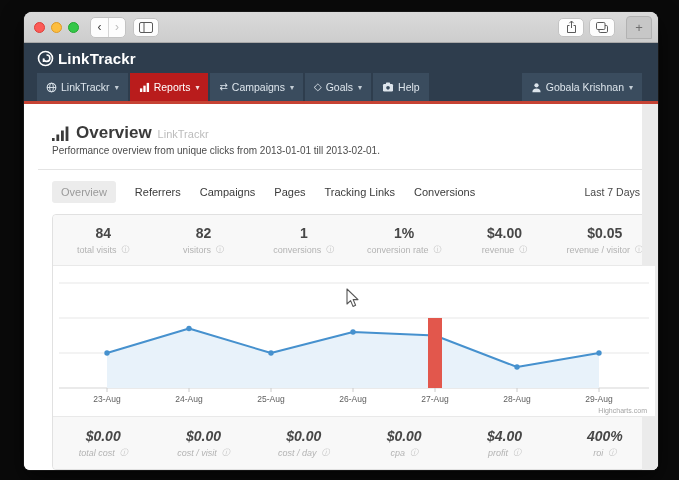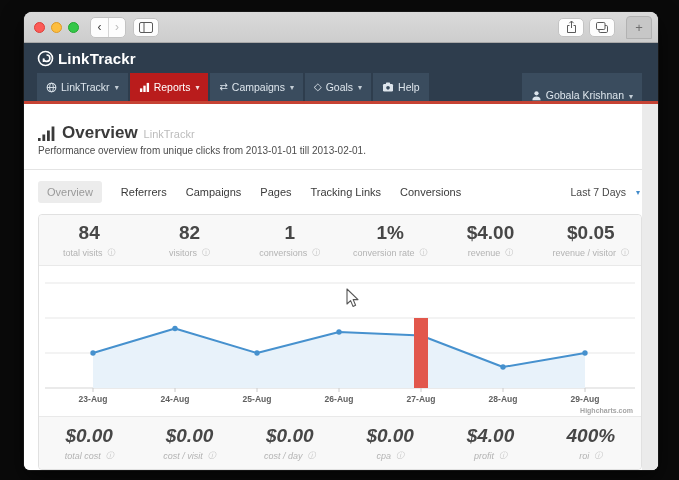--- a/index.html
+++ b/index.html
@@ -54,45 +54,45 @@
     height:28px;background:#2e3d4d;border-bottom:3px solid #c64334;
     display:flex;align-items:stretch;padding-left:13px;gap:2px;
   }
   .mitem{
     display:flex;align-items:center;gap:4px;background:#3a4c5e;color:#dde5ec;
     font-size:10.5px;padding:0 9px;cursor:default;white-space:nowrap;
   }
   .mitem .caret{font-size:8px;margin-left:1px;opacity:.85;}
   .mitem.active{background:#b91c1c;color:#fff;}
   .mitem-glyph{font-size:10px;line-height:10px;}
-  .m-user{margin-left:auto;margin-right:16px;align-items:flex-end;}
-  
-  .content{position:relative;height:367px;background:#fff;}
+  .m-user{margin-left:auto;margin-right:16px;}
+  
+  .content{position:relative;height:367px;background:#fff;padding-left:14px;}
   .scroll-strip{position:absolute;right:0;top:0;bottom:0;width:16px;background:#ebebeb;}
   .head{padding:21px 0 0 14px;}
   .head-row{display:flex;align-items:flex-end;gap:6px;}
   .page-title{font-size:17px;color:#3a3a3a;font-weight:600;line-height:16px;}
   .page-suffix{font-size:11px;color:#bcbcbc;padding-bottom:1px;}
   .subtitle{font-size:10px;color:#4c4c4c;margin-top:4px;}
   .divider{border-top:1px solid #e4e4e4;margin-top:13px;}
   .tabsrow{display:flex;align-items:center;gap:19px;margin:11px 18px 0 14px;width:602px;box-sizing:border-box;}
   .tab{font-size:11px;color:#3a3a3a;cursor:default;white-space:nowrap;}
   .tab.active{background:#ececec;color:#9a9a9a;border-radius:3px;padding:5px 9px;}
   .period{margin-left:auto;font-size:10.5px;color:#474747;display:flex;align-items:center;gap:10px;}
   .period .caret{color:#428bca;font-size:8px;}
   
   .panel{margin:11px 0 0 14px;width:602px;border:1px solid #e1e1e1;border-radius:4px;box-sizing:content-box;background:#fff;}
   .statsrow{display:flex;background:#f8f8f8;height:50px;}
   .statsrow.top{border-bottom:1px solid #e9e9e9;border-radius:4px 4px 0 0;}
   .statsrow.bottom{border-top:1px solid #e9e9e9;border-radius:0 0 4px 4px;height:52px;font-style:italic;}
   .stat{flex:1;display:flex;flex-direction:column;align-items:center;justify-content:center;}
-  .stat-value{font-size:19px;color:#474747;font-weight:700;}
+  .stat-value{font-size:14px;color:#474747;font-weight:700;}
   .stat-label{font-size:9px;color:#b3b3b3;margin-top:3px;display:flex;gap:5px;align-items:center;}
   .stat-label .info{font-size:8px;color:#c2c2c2;}
-  .chart-wrap{position:relative;height:150px;background:#fff;font-weight:bold;}
+  .chart-wrap{position:relative;height:150px;background:#fff;}
   .credit{position:absolute;right:8px;bottom:2px;font-size:7px;color:#a4a4a4;}
   
   .cursor{position:absolute;left:346px;top:288px;z-index:50;pointer-events:none;}
 </style>
 </head>
 <body>
 
 <div class="window">
 
   <div class="titlebar">

